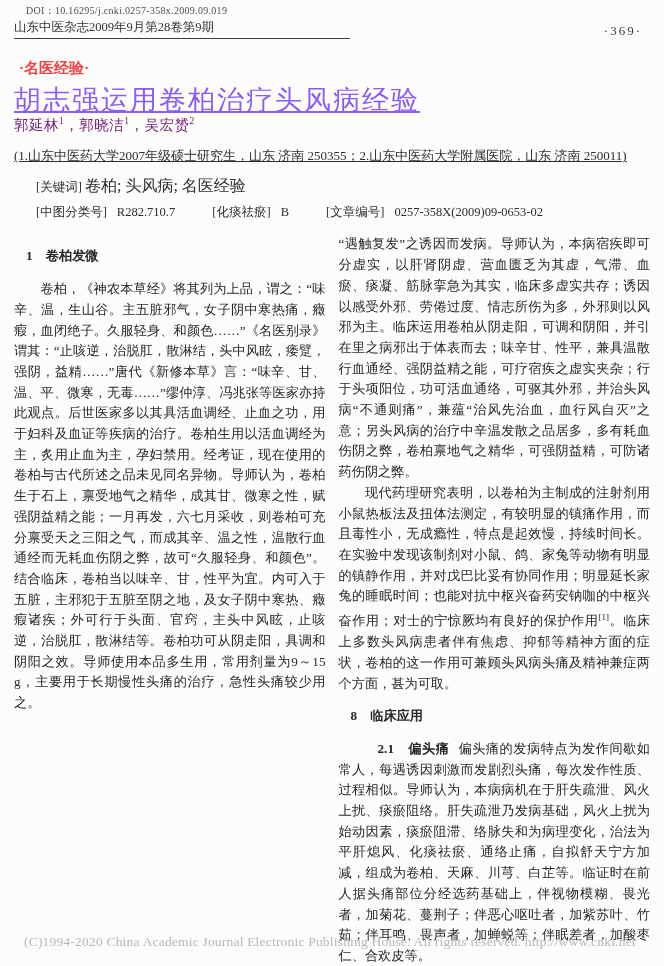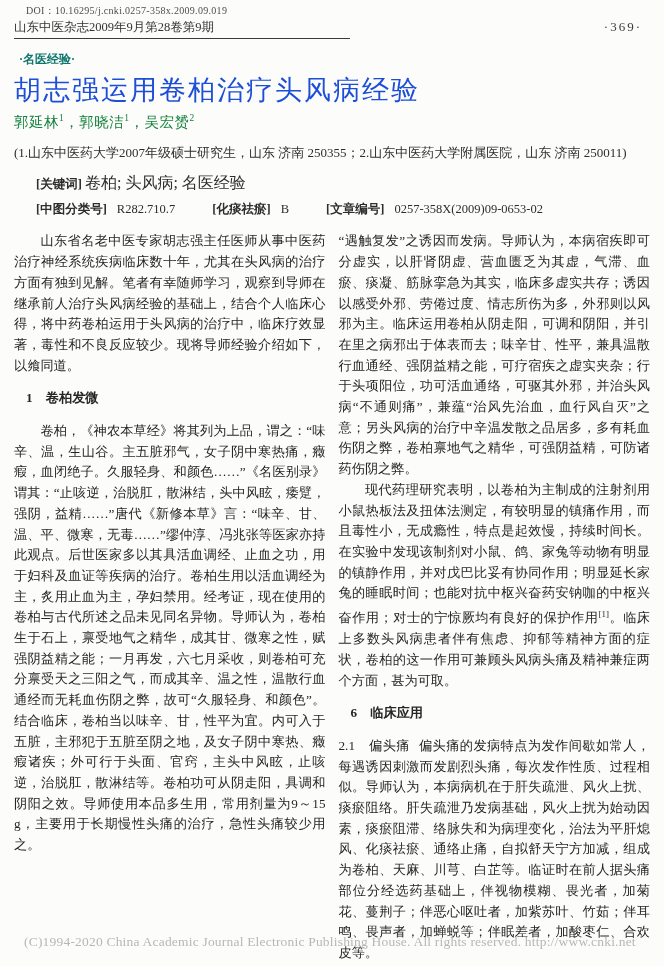--- a/index.html
+++ b/index.html
@@ -13,55 +13,55 @@
     overflow: hidden;
   }
   .page { padding: 4px 14px 0 14px; position: relative; }
 
   
   .doi-line {
     font-size: 10px; color: #4d4d4d; padding-left: 12px;
     letter-spacing: 0.3px;
   }
   .journal-row {
-    display: flex; justify-content: space-between; align-items: flex-start;
+    display: flex; justify-content: space-between; align-items: flex-end;
     margin-top: 1px;
   }
   .journal-title {
     font-size: 12.5px; color: #333;
     border-bottom: 1.5px solid #3a3a3a;
     padding-bottom: 2px; min-width: 336px;
   }
   .page-num { font-size: 13px; color: #3a3a3a; padding-right: 8px; letter-spacing: 2px; }
 
   
-  .section-badge { margin-top: 12px; margin-left: 5px; font-size: 12px; font-weight: bold; color: #0f766e; }
+  .section-badge { margin-top: 20px; margin-left: 5px; font-size: 15px; font-weight: bold; color: #ef4444; }
   .article-title {
-    margin: 6px 0 0 0; font-size: 27px; font-weight: 500; color: #1d4ed8;
-    letter-spacing: 2px; line-height: 1.2;
+    margin: 6px 0 0 0; font-size: 27px; font-weight: 500; color: #8b5cf6;
+    letter-spacing: 2px; line-height: 1.2; text-decoration: underline;
   }
-  .authors { margin-top: 7px; font-size: 14.5px; color: #15803d; letter-spacing: 0.5px; }
+  .authors { font-size: 14.5px; color: #701a75; letter-spacing: 0.5px; }
   .authors sup { font-size: 9.5px; }
-  .affiliation { margin-top: 10px; font-size: 13px; line-height: 22px; color: #2e2e2e; width: 640px; }
+  .affiliation { margin-top: 10px; font-size: 13px; line-height: 22px; color: #2e2e2e; width: 640px; text-decoration: underline; }
 
   
   .meta { margin-top: 9px; padding-left: 22px; font-size: 12.5px; color: #2e2e2e; }
-  .meta .label { font-weight: bold; text-align: center; }
+  .meta .label { font-weight: normal; text-align: center; }
   .meta-row1 { margin-bottom: 7px; }
   .meta-row1 .value { font-size: 16px; }
   .meta-row2 .pair { margin-right: 34px; }
   .meta-row2 .value { margin-left: 10px; }
 
   
   .columns { display: flex; gap: 13px; margin-top: 13px; }
   .col { width: 312px; font-size: 13.2px; line-height: 20.7px; text-align: justify; color: #262626; }
   .col p { margin: 0; }
   .col p.indent { text-indent: 2em; }
   .sec-heading { font-size: 13.2px; font-weight: bold; margin: 12px; line-height: 20.7px; }
-  .runin { font-weight: normal; margin-right: 9px; }
+  .runin { font-weight: bold; margin-right: 9px; margin-left: 39px; }
   sup.ref { font-size: 9px; }
 
   
   .watermark {
     position: absolute; left: 24px; bottom: 16px; width: 650px;
     font-size: 13.5px; color: #b7b7b5; white-space: nowrap;
     letter-spacing: 0.2px; pointer-events: none;
   }
 </style>
 </head>
@@ -94,30 +94,29 @@
     <div class="meta-row2">
       <span class="pair"><span class="label">[中图分类号]</span><span class="value">R282.710.7</span></span>
       <span class="pair"><span class="label">[化痰祛瘀]</span><span class="value">B</span></span>
       <span class="pair"><span class="label">[文章编号]</span><span class="value">0257-358X(2009)09-0653-02</span></span>
     </div>
   </div>
 
   <div class="columns">
 
     <div class="col">
-      <p class="indent">山东省名老中医专家胡志强主任医师从事中医药治疗神经系统疾病临床数十年，尤其在头风病的治疗方面有独到见解。笔者有幸随师学习，观察到导师在继承前人治疗头风病经验的基础上，结合个人临床心得，将中药卷柏运用于头风病的治疗中，临床疗效显著，毒性和不良反应较少。现将导师经验介绍如下，以飨同道。</p>
       <h3 class="sec-heading">1　卷柏发微</h3>
       <p class="indent">卷柏，《神农本草经》将其列为上品，谓之：“味辛、温，生山谷。主五脏邪气，女子阴中寒热痛，癥瘕，血闭绝子。久服轻身、和颜色……”《名医别录》谓其：“止咳逆，治脱肛，散淋结，头中风眩，痿躄，强阴，益精……”唐代《新修本草》言：“味辛、甘、温、平、微寒，无毒……”缪仲淳、冯兆张等医家亦持此观点。后世医家多以其具活血调经、止血之功，用于妇科及血证等疾病的治疗。卷柏生用以活血调经为主，炙用止血为主，孕妇禁用。经考证，现在使用的卷柏与古代所述之品未见同名异物。导师认为，卷柏生于石上，禀受地气之精华，成其甘、微寒之性，赋强阴益精之能；一月再发，六七月采收，则卷柏可充分禀受天之三阳之气，而成其辛、温之性，温散行血通经而无耗血伤阴之弊，故可“久服轻身、和颜色”。结合临床，卷柏当以味辛、甘，性平为宜。内可入于五脏，主邪犯于五脏至阴之地，及女子阴中寒热、癥瘕诸疾；外可行于头面、官窍，主头中风眩，止咳逆，治脱肛，散淋结等。卷柏功可从阴走阳，具调和阴阳之效。导师使用本品多生用，常用剂量为9～15 g，主要用于长期慢性头痛的治疗，急性头痛较少用之。</p>
 
     </div>
 
     <div class="col">
       <p>“遇触复发”之诱因而发病。导师认为，本病宿疾即可分虚实，以肝肾阴虚、营血匮乏为其虚，气滞、血瘀、痰凝、筋脉挛急为其实，临床多虚实共存；诱因以感受外邪、劳倦过度、情志所伤为多，外邪则以风邪为主。临床运用卷柏从阴走阳，可调和阴阳，并引在里之病邪出于体表而去；味辛甘、性平，兼具温散行血通经、强阴益精之能，可疗宿疾之虚实夹杂；行于头项阳位，功可活血通络，可驱其外邪，并治头风病“不通则痛”，兼蕴“治风先治血，血行风自灭”之意；另头风病的治疗中辛温发散之品居多，多有耗血伤阴之弊，卷柏禀地气之精华，可强阴益精，可防诸药伤阴之弊。</p>
       <p class="indent"><span>现代药理研究表明，以卷柏为主制成的注射剂用小鼠热板法及扭体法测定，有较明显的镇痛作用，而且毒性小，无成瘾性，特点是起效慢，持续时间长。在实验中发现该制剂对小鼠、鸽、家兔等动物有明显的镇静作用，并对戊巴比妥有协同作用；明显延长家兔的睡眠时间；也能对抗中枢兴奋药安钠咖的中枢兴奋作用；对士的宁惊厥均有良好的保护作用</span><sup class="ref">[1]</sup><span>。临床上多数头风病患者伴有焦虑、抑郁等精神方面的症状，卷柏的这一作用可兼顾头风病头痛及精神兼症两个方面，甚为可取。</span></p>
-      <h3 class="sec-heading">6　临床应用</h3>
+      <h3 class="sec-heading">8　临床应用</h3>
       <p><span class="runin">2.1　偏头痛</span><span>偏头痛的发病特点为发作间歇如常人，每遇诱因刺激而发剧烈头痛，每次发作性质、过程相似。导师认为，本病病机在于肝失疏泄、风火上扰、痰瘀阻络。肝失疏泄乃发病基础，风火上扰为始动因素，痰瘀阻滞、络脉失和为病理变化，治法为平肝熄风、化痰祛瘀、通络止痛，自拟舒天宁方加减，组成为卷柏、天麻、川芎、白芷等。临证时在前人据头痛部位分经选药基础上，伴视物模糊、畏光者，加菊花、蔓荆子；伴恶心呕吐者，加紫苏叶、竹茹；伴耳鸣、畏声者，加蝉蜕等；伴眠差者，加酸枣仁、合欢皮等。</span></p>
       <p class="indent">病案举例：女，29岁，于2007年3月12日因“左侧头部疼痛反复发作4年余，加重10 d”就诊，时</p>
     </div>
 
   </div>
 
 </div>
 
 <div class="watermark">(C)1994-2020 China Academic Journal Electronic Publishing House. All rights reserved.   http://www.cnki.net</div>
 

